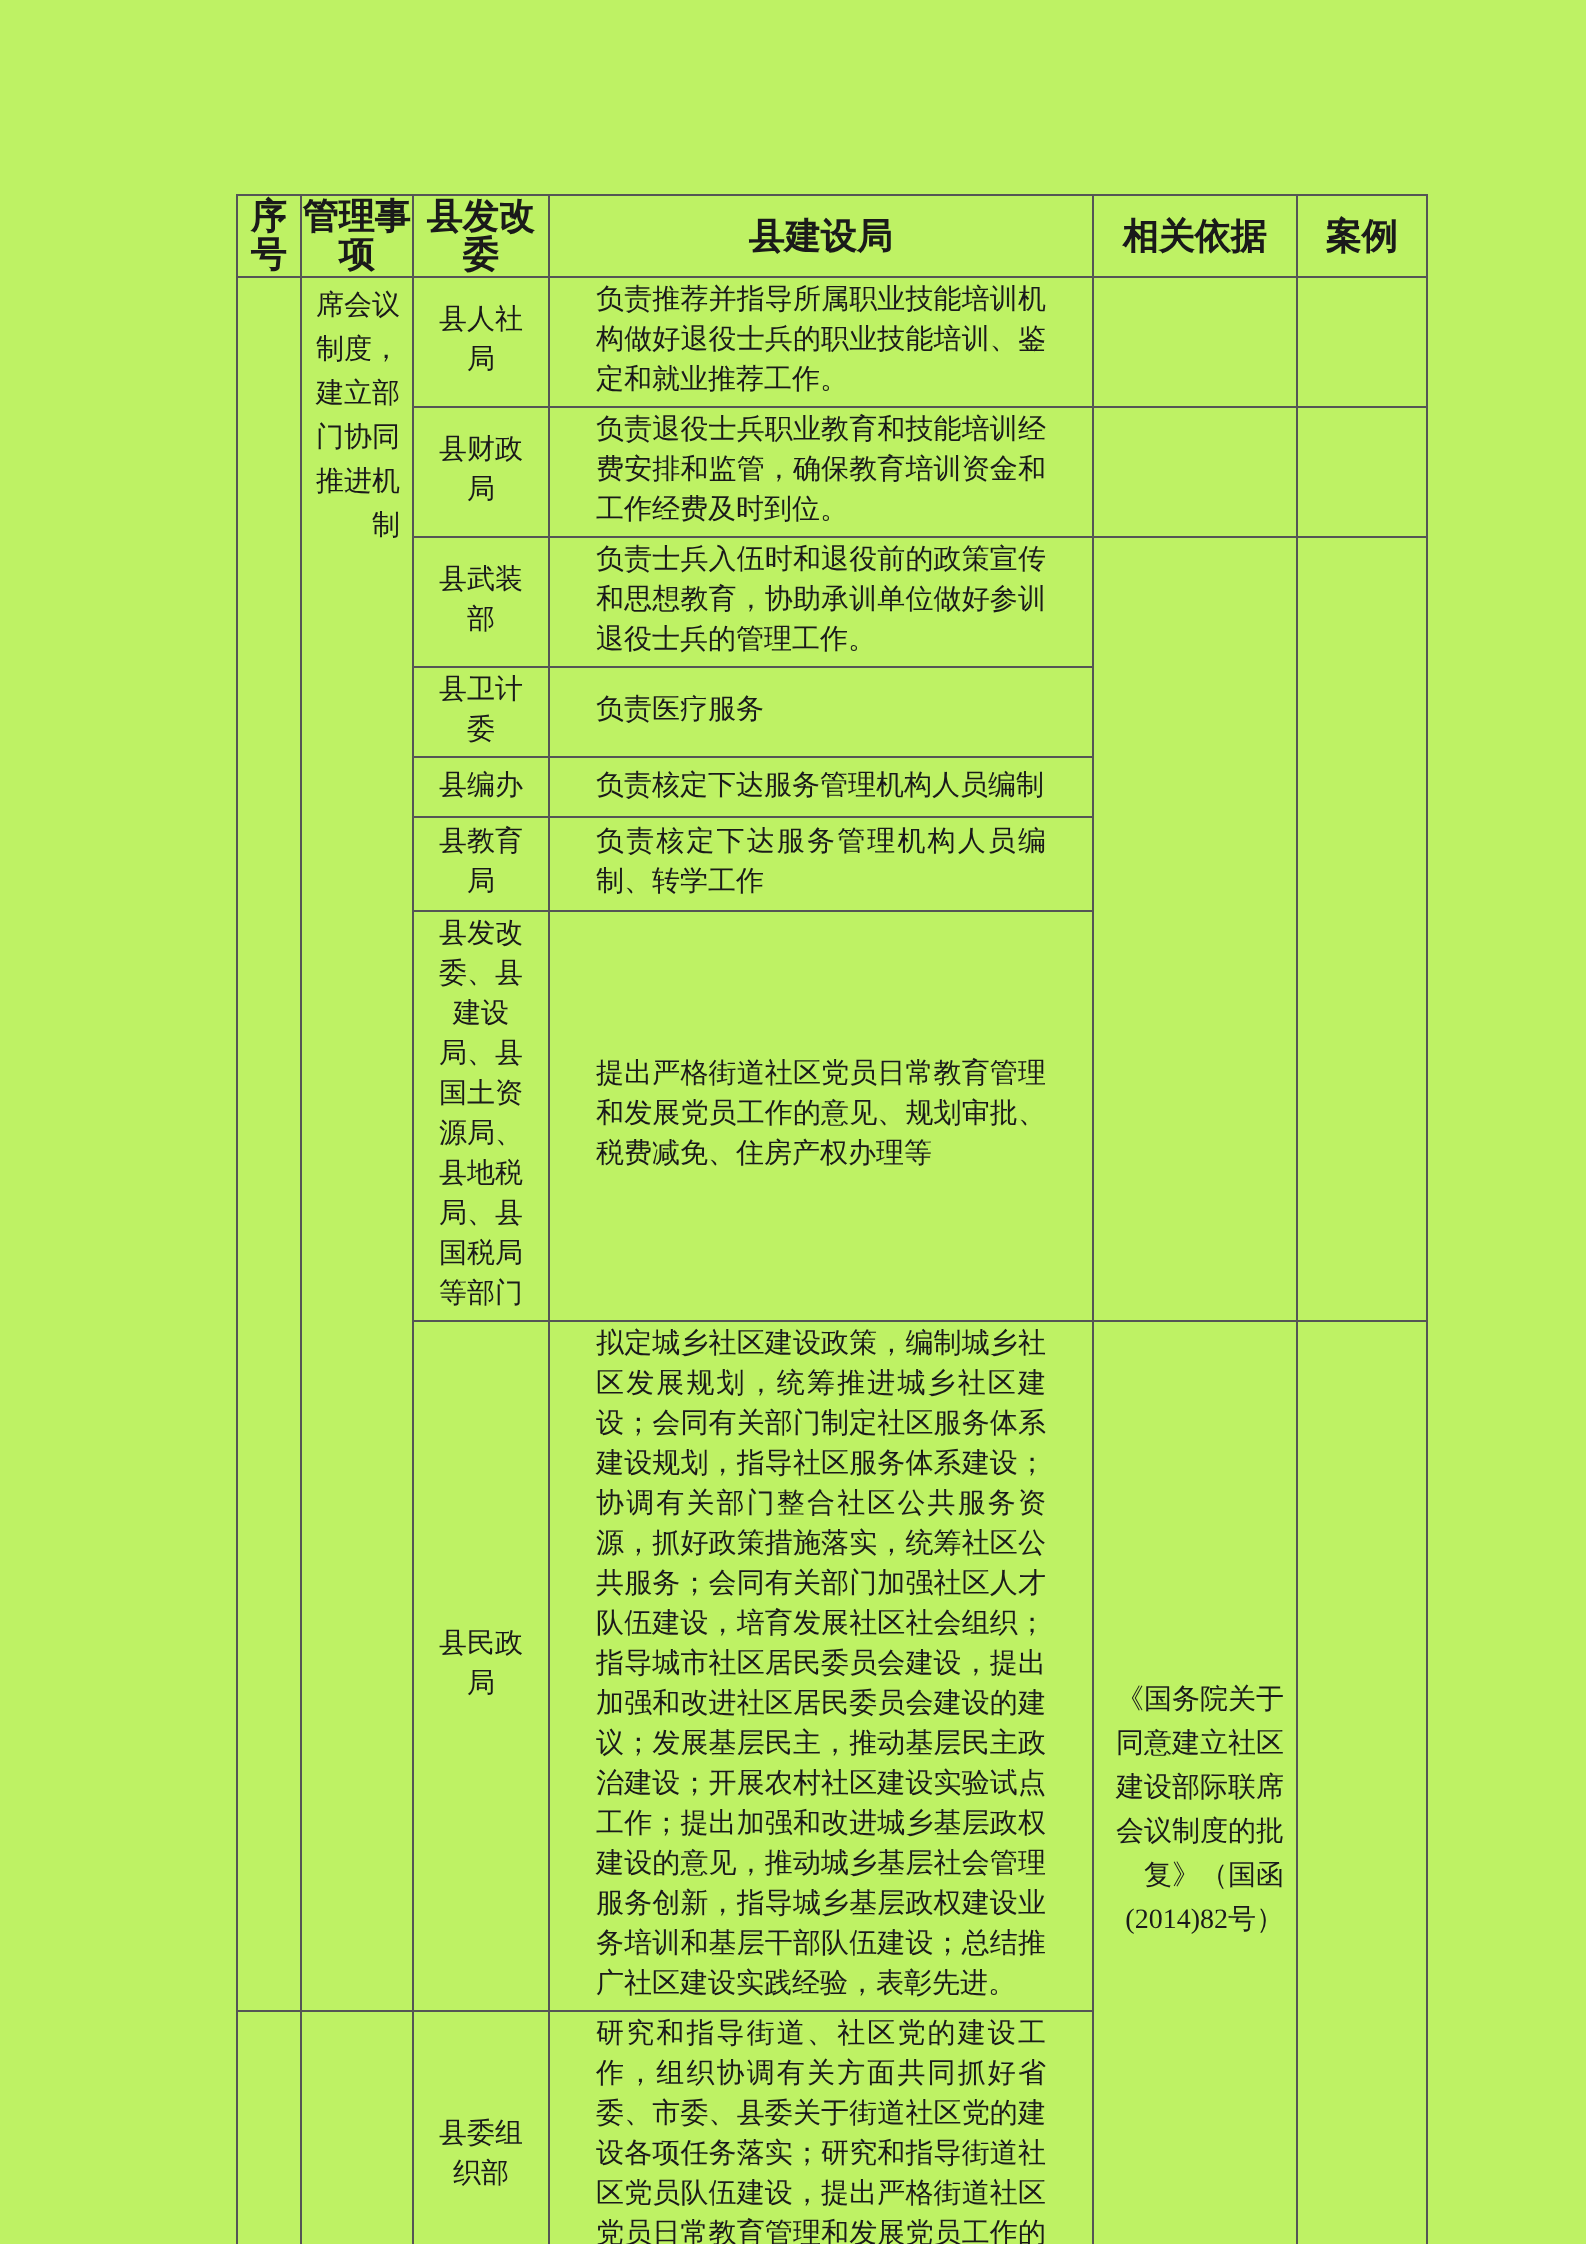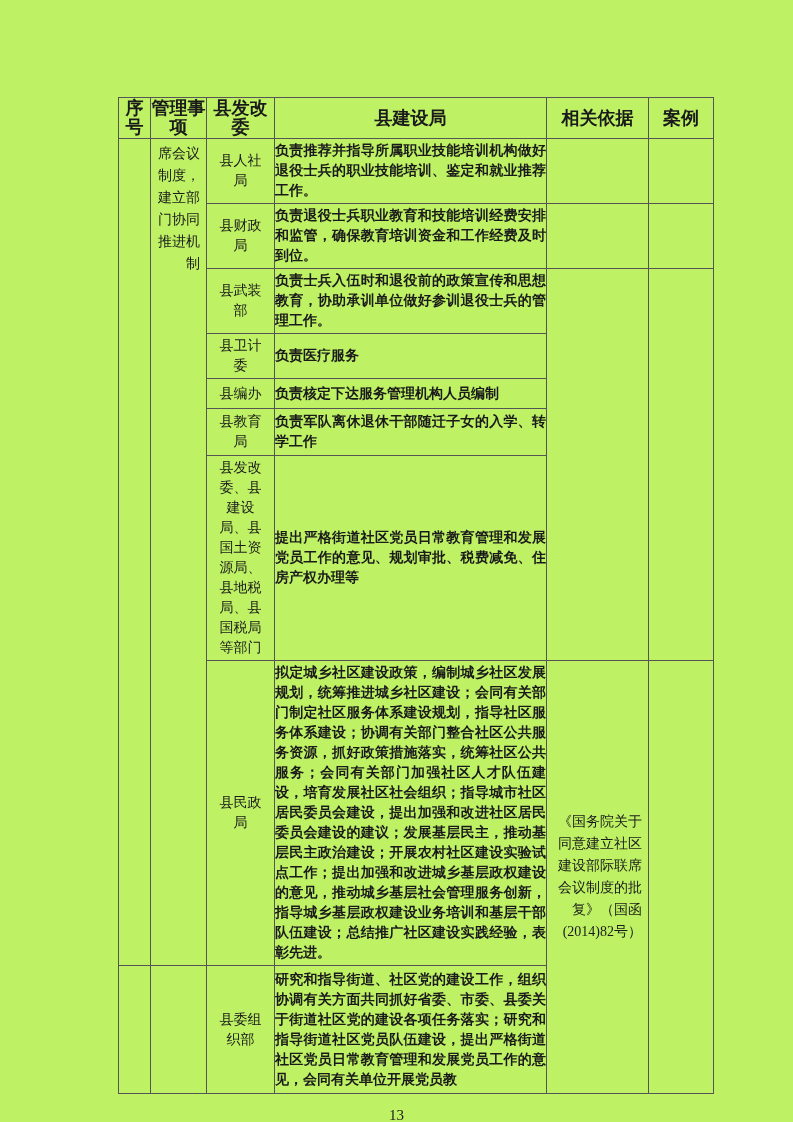--- a/index.html
+++ b/index.html
@@ -25,21 +25,21 @@
   .resp th {
     font-weight:bold; font-size:18px; line-height:19px;
     text-align:center; padding:1px 0;
   }
   td.serial { }
   td.mgmt {
     vertical-align:top; text-align:right;
     padding:4px 6px 2px 6px; line-height:22px;
   }
   td.dept { text-align:center; padding:2px 7px; }
-  td.duty { text-align:justify; text-justify:inter-character; padding:2px 0;font-weight:bold; }
+  td.duty { text-align:justify; text-justify:inter-character; padding:2px 23px; }
   td.basis { text-align:right; line-height:22px; }
   td.case { }
   .page-number {
     width:793px; text-align:center;
     margin-top:13px; font-size:15px; color:#1a1a1a;
   }
 </style>
 </head>
 <body>
 
@@ -88,21 +88,21 @@
       <tr style="height:43px">
         <td class="dept">县卫计委</td>
         <td class="duty">负责医疗服务</td>
       </tr>
       <tr style="height:30px">
         <td class="dept">县编办</td>
         <td class="duty">负责核定下达服务管理机构人员编制</td>
       </tr>
       <tr style="height:47px">
         <td class="dept">县教育局</td>
-        <td class="duty">负责军队离休退休干部随迁子女的入学、转学工作</td>
+        <td class="duty">负责核定下达服务管理机构人员编制、转学工作</td>
       </tr>
       <tr style="height:175px">
         <td class="dept">县发改委、县建设局、县国土资源局、县地税局、县国税局等部门</td>
         <td class="duty">提出严格街道社区党员日常教育管理和发展党员工作的意见、规划审批、税费减免、住房产权办理等</td>
       </tr>
       <tr style="height:280px">
         <td class="dept">县民政局</td>
         <td class="duty">拟定城乡社区建设政策，编制城乡社区发展规划，统筹推进城乡社区建设；会同有关部门制定社区服务体系建设规划，指导社区服务体系建设；协调有关部门整合社区公共服务资源，抓好政策措施落实，统筹社区公共服务；会同有关部门加强社区人才队伍建设，培育发展社区社会组织；指导城市社区居民委员会建设，提出加强和改进社区居民委员会建设的建议；发展基层民主，推动基层民主政治建设；开展农村社区建设实验试点工作；提出加强和改进城乡基层政权建设的意见，推动城乡基层社会管理服务创新，指导城乡基层政权建设业务培训和基层干部队伍建设；总结推广社区建设实践经验，表彰先进。</td>
         <td class="basis" rowspan="2">《国务院关于同意建立社区建设部际联席会议制度的批复》（国函(2014)82号）</td>
         <td class="case" rowspan="2"></td>

